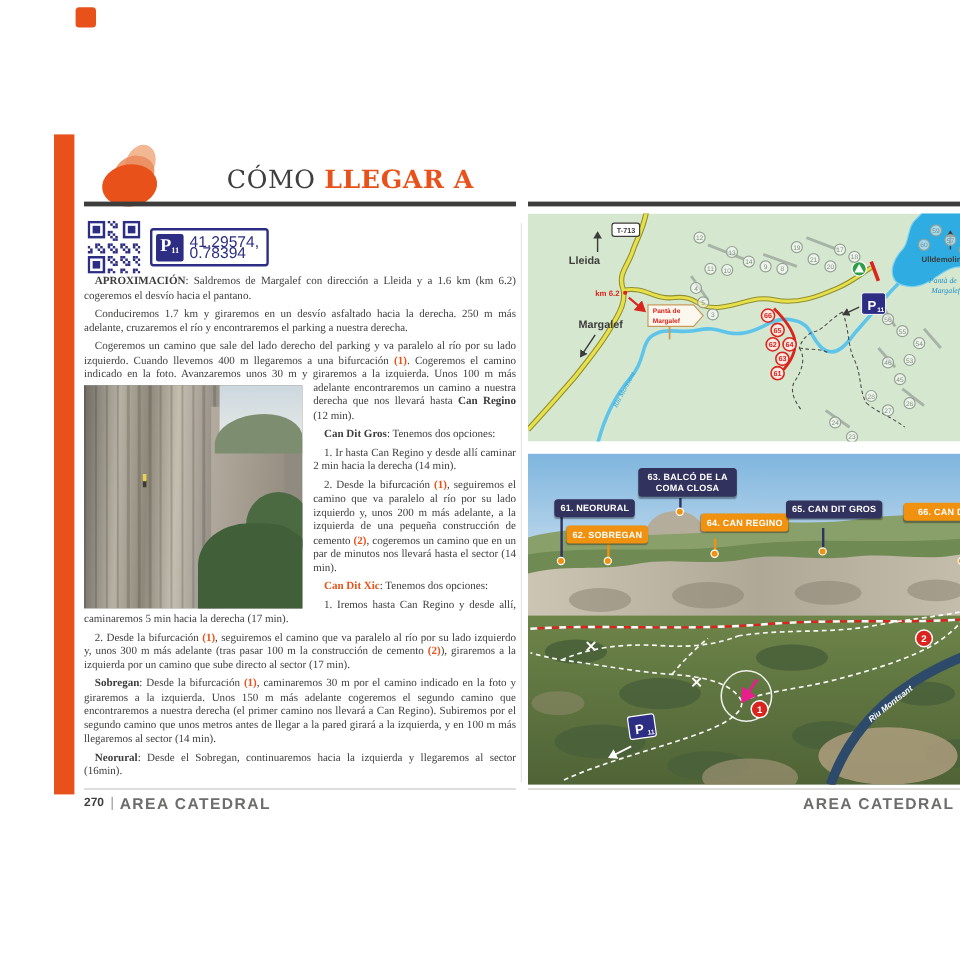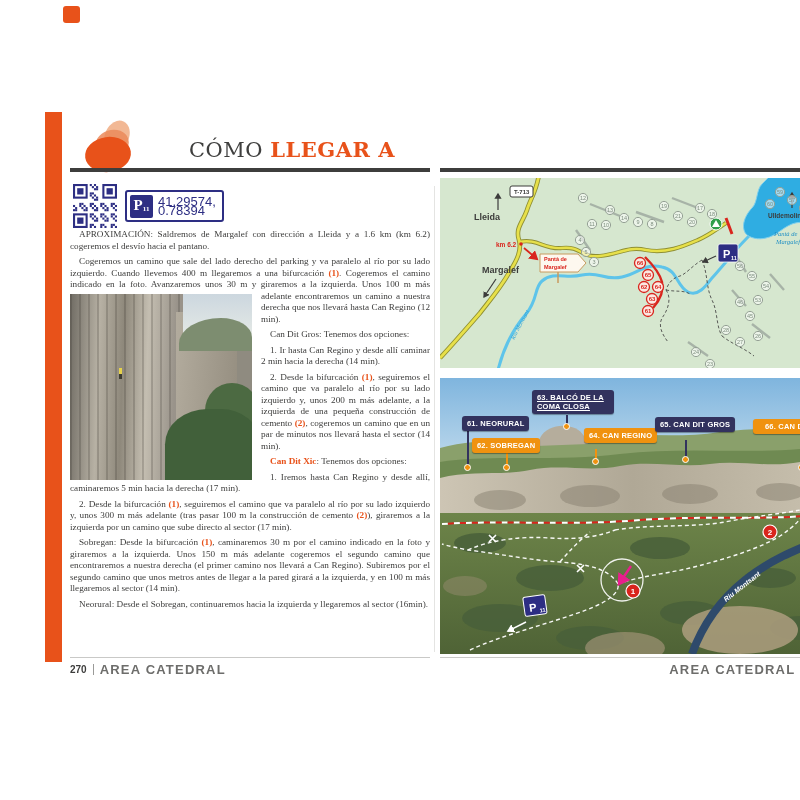--- a/index.html
+++ b/index.html
@@ -30,21 +30,21 @@
   .p-square{width:23px;height:23px;background:#2d2e83;border-radius:2px;color:#fff;
             font-family:"Liberation Serif",serif;font-weight:bold;font-size:15px;
             display:flex;align-items:flex-start;justify-content:center;line-height:21px;}
   .p-square .sub{font-size:7px;line-height:7px;margin-top:11px;}
   .pbox .coords{font-family:"Liberation Sans",sans-serif;font-size:13px;line-height:9px;color:#2d2e83;}
 
   
   #approach-text{position:absolute;left:35px;top:229px;width:360px;font-size:9.2px;line-height:11.5px;
                  text-align:justify;}
   #approach-text p{margin:0 0 4px 0;text-indent:9px;}
-  #approach-text .b{font-weight:normal;}
+  #approach-text .b{font-weight:bold;}
   #approach-text .accent{font-weight:bold;color:#e8521a;}
   .approach-photo{float:left;display:block;width:182px;height:186px;margin:3px 9px 2px 0;
                   position:relative;overflow:hidden;background:#8f8b80;}
   .approach-photo span{position:absolute;display:block;}
   .ph-rock{left:0;top:0;width:64%;height:100%;
     background:
       repeating-linear-gradient(90deg,rgba(55,50,44,.22) 0 2px,rgba(0,0,0,0) 2px 9px),
       linear-gradient(92deg,#6f6b63,#b7b1a4 25%,#8e887b 45%,#c4beb1 65%,#99938a 88%);}
   .ph-rock2{left:58%;top:10%;width:34%;height:74%;background:linear-gradient(95deg,#b3ac9e,#948d7f);}
   .ph-sky{left:62%;top:0;width:38%;height:26%;background:linear-gradient(#ccd7df,#e7ebe6);}
@@ -217,20 +217,21 @@
         <span class="sub">11</span>
       </span>
     <span class="coords">
       <span>41.29574,</span><br>
       <span>0.78394</span>
     </span>
   </div>
 
   <div id="approach-text">
       <p><span class="b">APROXIMACIÓN</span><span>: Saldremos de Margalef con dirección a Lleida y a 1.6 km (km 6.2) cogeremos el desvío hacia el pantano.</span></p>
+      <p><span>Conduciremos 1.7 km y giraremos en un desvío asfaltado hacia la derecha. 250 m más adelante, cruzaremos el río y encontraremos el parking a nuestra derecha.</span></p>
       <p><span>Cogeremos un camino que sale del lado derecho del parking y va paralelo al río por su lado izquierdo. Cuando llevemos 400 m llegaremos a una bifurcación </span><span class="accent">(1)</span><span>. Cogeremos el camino indicado en la foto. Avanzaremos unos 30 m y giraremos a la izquierda. Unos 100 m más adelante </span><span class="approach-photo">
           <span class="ph-rock"></span>
           <span class="ph-rock2"></span>
           <span class="ph-sky"></span>
           <span class="ph-hill"></span>
           <span class="ph-forest2"></span>
           <span class="ph-forest"></span>
           <span class="ph-climber"></span>
         </span><span>encontraremos un camino a nuestra derecha que nos llevará hasta </span><span class="b">Can Regino</span><span> (12 min).</span></p>
       <p><span class="b">Can Dit Gros</span><span>: Tenemos dos opciones:</span></p>
@@ -518,21 +519,21 @@
     </svg>
     <div id="photo-tags">
         <div class="pin navy" style="left: 27px; top: 51px; height: 36px;"></div>
         <div class="dot" style="left: 24px; top: 86px;"></div>
         <div class="tag navy" style="left: 22px; top: 38px;">61. NEORURAL</div>
         <div class="pin orange" style="left: 66px; top: 73px; height: 14px;"></div>
         <div class="dot" style="left: 63px; top: 86px;"></div>
         <div class="tag orange" style="left: 32px; top: 60px;">62. SOBREGAN</div>
         <div class="pin navy" style="left: 126px; top: 37px; height: 9px;"></div>
         <div class="dot" style="left: 123px; top: 45px;"></div>
-        <div class="tag navy" style="left: 92px; top: 12px; width: 72px; white-space: normal;  text-decoration: underline;">63. BALCÓ DE LA COMA CLOSA</div>
+        <div class="tag navy" style="left: 92px; top: 12px; width: 72px; white-space: normal; text-align: center;">63. BALCÓ DE LA COMA CLOSA</div>
         <div class="pin orange" style="left: 155px; top: 71px; height: 10px;"></div>
         <div class="dot" style="left: 152px; top: 80px;"></div>
         <div class="tag orange" style="left: 144px; top: 50px;">64. CAN REGINO</div>
         <div class="pin navy" style="left: 245px; top: 62px; height: 17px;"></div>
         <div class="dot" style="left: 242px; top: 78px;"></div>
         <div class="tag navy" style="left: 215px; top: 39px;">65. CAN DIT GROS</div>
         <div class="pin orange" style="left: 361px; top: 70px; height: 17px;"></div>
         <div class="dot" style="left: 358px; top: 86px;"></div>
         <div class="tag orange" style="left: 313px; top: 41px; padding-left: 12px;">66. CAN DIT XIC</div>
       </div>

